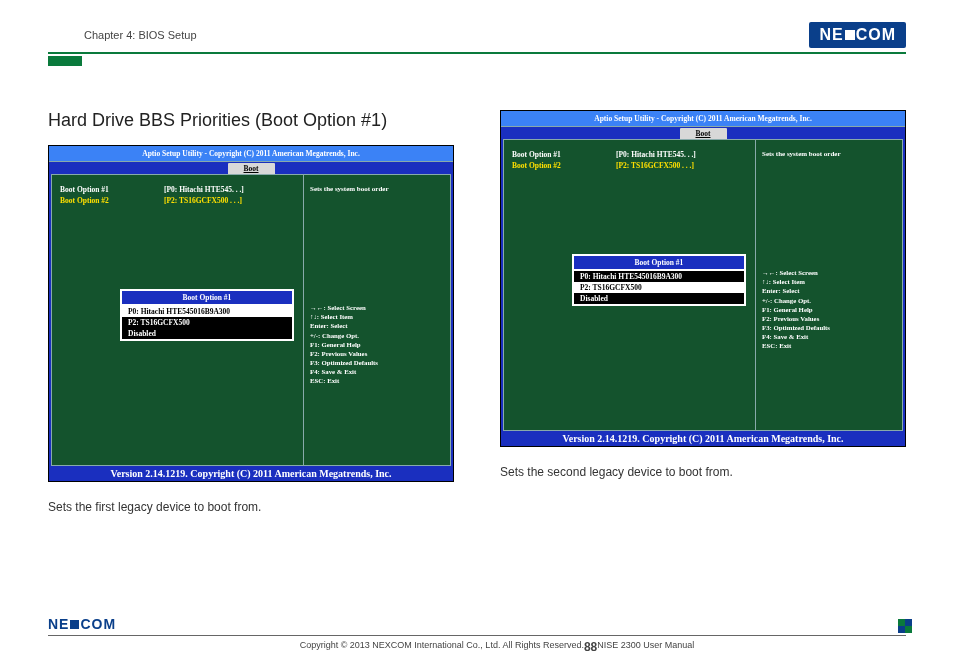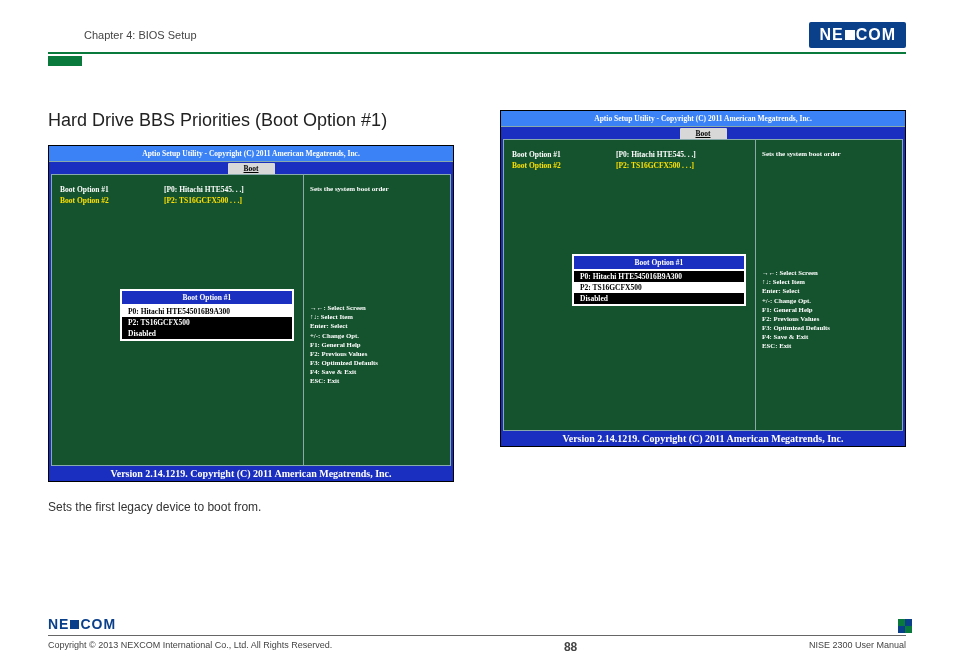--- a/index.html
+++ b/index.html
@@ -127,21 +127,21 @@
   
   .page-footer {
     position: absolute;
     left:48px; right:48px; bottom:18px;
   }
   .logo-bottom {
     color:#0a3f8a; font-weight:bold; font-size:14px; letter-spacing:1px;
   }
   .logo-bottom .sq { display:inline-block; width:9px; height:9px; background:#0a3f8a; margin:0 1px; position:relative; top:0px;}
   .footer-rule { height:1px; background:#666; margin:2px 0 4px 0; }
-  .footer-row { display:flex; justify-content:space-between; font-size:9px; color:#444; }
+  .footer-row { display:flex; justify-content:center; font-size:9px; color:#444;margin-left:40px; }
   .footer-page { font-weight:bold; font-size:12px; }
   .corner-sq {
     position:absolute; right:-6px; top:4px; width:14px; height:14px;
   }
   .corner-sq::before, .corner-sq::after {
     content:""; position:absolute; width:7px; height:7px; background:#0a7a3c;
   }
   .corner-sq::before { left:0; top:0; }
   .corner-sq::after { right:0; bottom:0; }
   .corner-sq .b { position:absolute; width:7px; height:7px; background:#0a3f8a; right:0; top:0;}
@@ -244,20 +244,21 @@
             <div>F2: Previous Values</div>
             <div>F3: Optimized Defaults</div>
             <div>F4: Save &amp; Exit</div>
             <div>ESC: Exit</div>
           </div>
         </div>
       </div>
       <div class="bios-footer">Version 2.14.1219. Copyright (C) 2011 American Megatrends, Inc.</div>
     </div>
 
+    <div class="caption">Sets the second legacy device to boot from.</div>
   </div>
 
 </div>
 
 <div class="page-footer">
   <div style="position:relative;">
     <span class="logo-bottom">NE<span class="sq"></span>COM</span>
     <span class="corner-sq">
         <span class="b"></span>
         <span class="c"></span>

